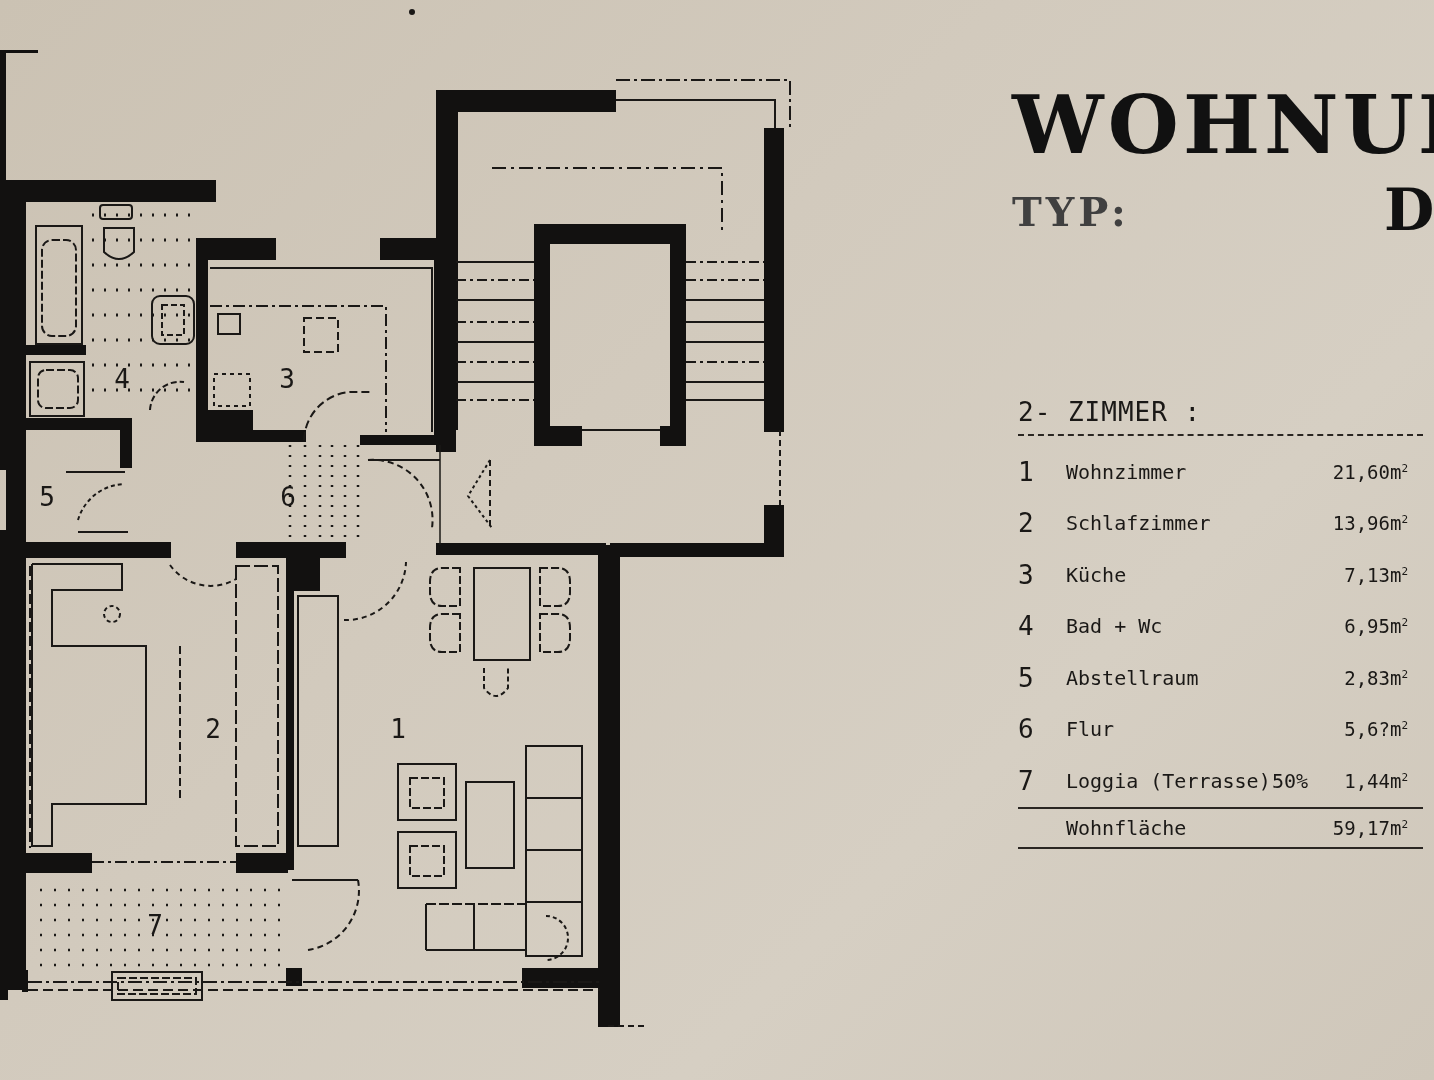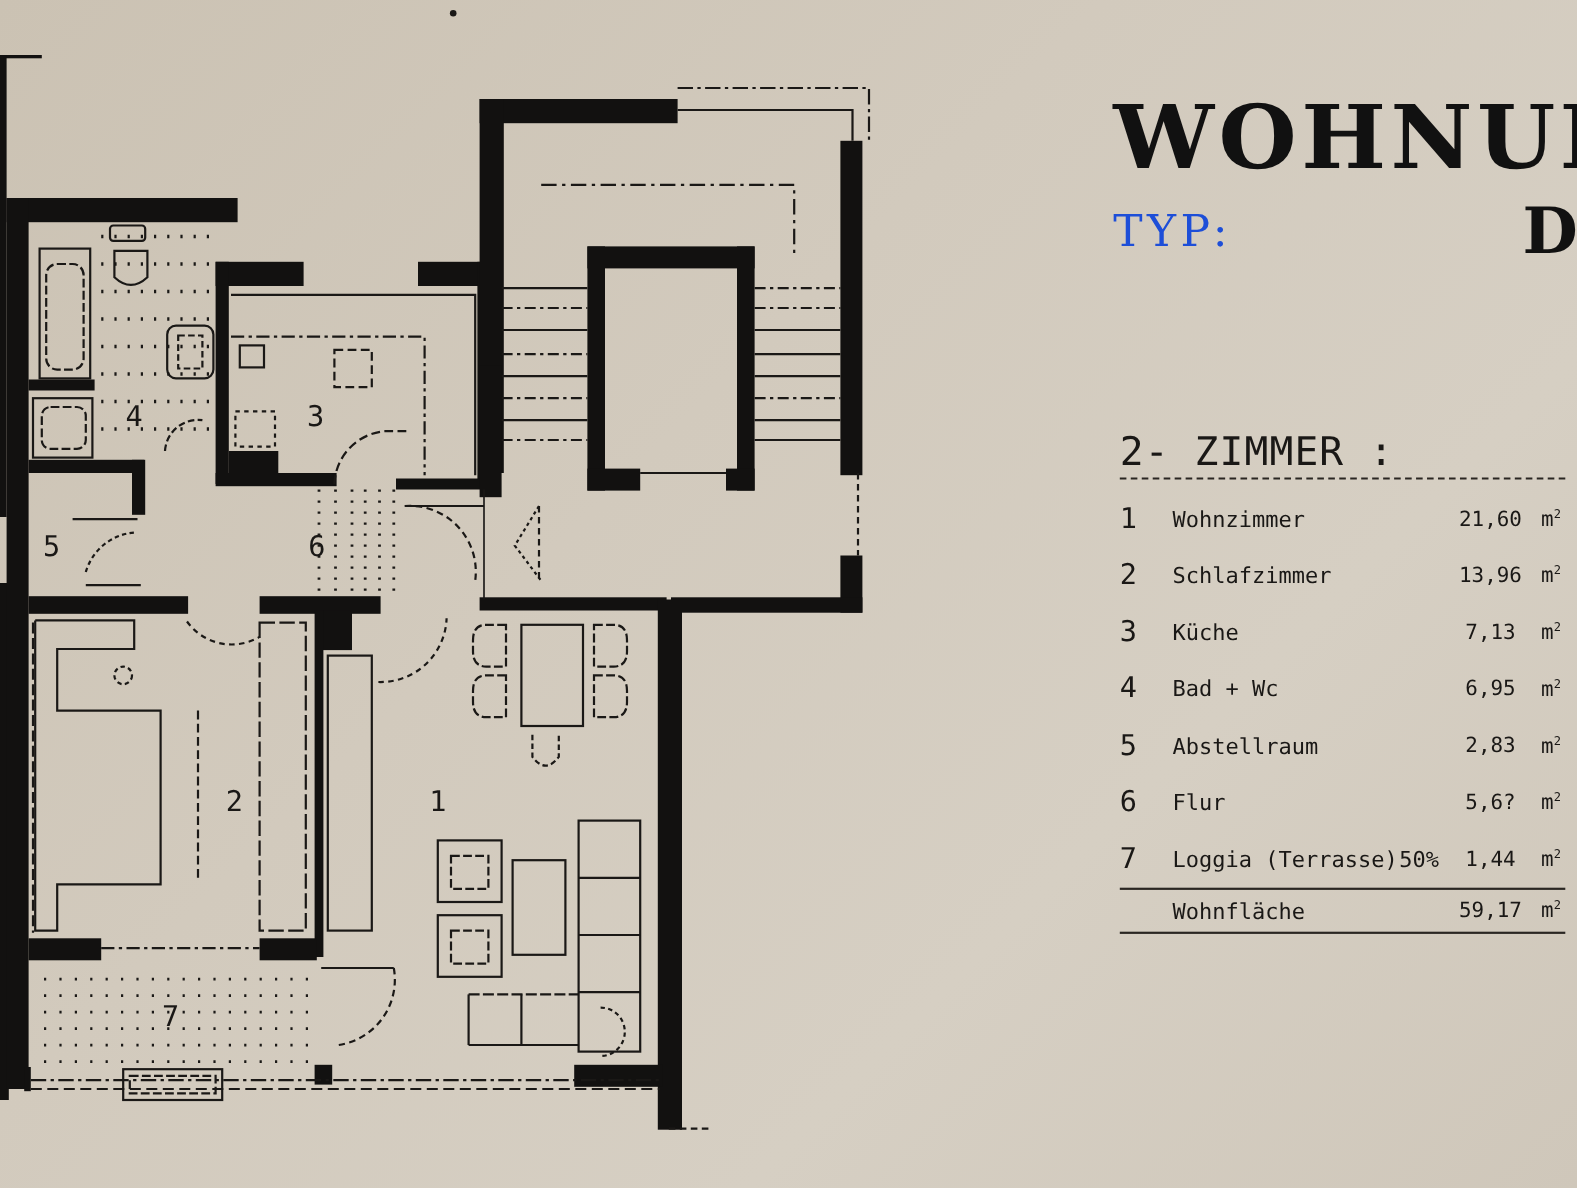--- a/index.html
+++ b/index.html
@@ -19,46 +19,46 @@
     font-size: 26px; color: #1a1816; transform: translateX(-50%);
   }
   .title {
     position: absolute; left: 1012px; top: 78px;
     font-family: "DejaVu Serif", serif; font-weight: bold;
     font-size: 80px; letter-spacing: 4px; color: #111;
     white-space: nowrap; transform: scaleX(1.02); transform-origin: left;
   }
   .typ-label {
     position: absolute; left: 1012px; top: 188px;
-    font-family: "DejaVu Serif", serif; font-weight: normal;
-    font-size: 40px; letter-spacing: 4px; color: #1d4ed8;
+    font-family: "DejaVu Serif", serif; font-weight: bold;
+    font-size: 40px; letter-spacing: 4px; color: #404040;
   }
   .typ-value {
     position: absolute; left: 1384px; top: 176px;
     font-family: "DejaVu Serif", serif; font-weight: bold;
     font-size: 58px; color: #111; white-space: nowrap;
   }
   .table-block {
     position: absolute; left: 1018px; top: 392px; width: 412px;
     font-family: "DejaVu Sans Mono", monospace; color: #1a1816;
   }
   .table-heading {
-    font-size: 36px; letter-spacing: 1px; height: 40px; line-height: 40px;
+    font-size: 26px; letter-spacing: 1px; height: 40px; line-height: 40px;
   }
   .rule-dashed {
     border-top: 2px dashed #2a2622; margin: 2px 0 10px 0; width: 405px;
   }
   .row {
     position: relative; height: 51.5px; display: flex; align-items: center;
   }
   .row .num { width: 48px; font-size: 26px; }
   .row .name { font-size: 20px; flex: 1; white-space: nowrap; }
   .row .note { font-size: 20px; position: absolute; left: 254px; }
-  .row .area { font-size: 19px; width: 70px; text-align: center; }
-  .row .unit { font-size: 19px; width: 40px; text-align: center; }
+  .row .area { font-size: 19px; width: 70px; text-align: right; }
+  .row .unit { font-size: 19px; width: 40px; text-align: left; }
   .row .unit sup { font-size: 11px; }
   .rule-solid {
     border-top: 2px solid #2a2622; width: 405px; margin: 0;
   }
   .total { height: 38px; }
 </style>
 </head>
 <body>
 
 <div class="paper"></div>

